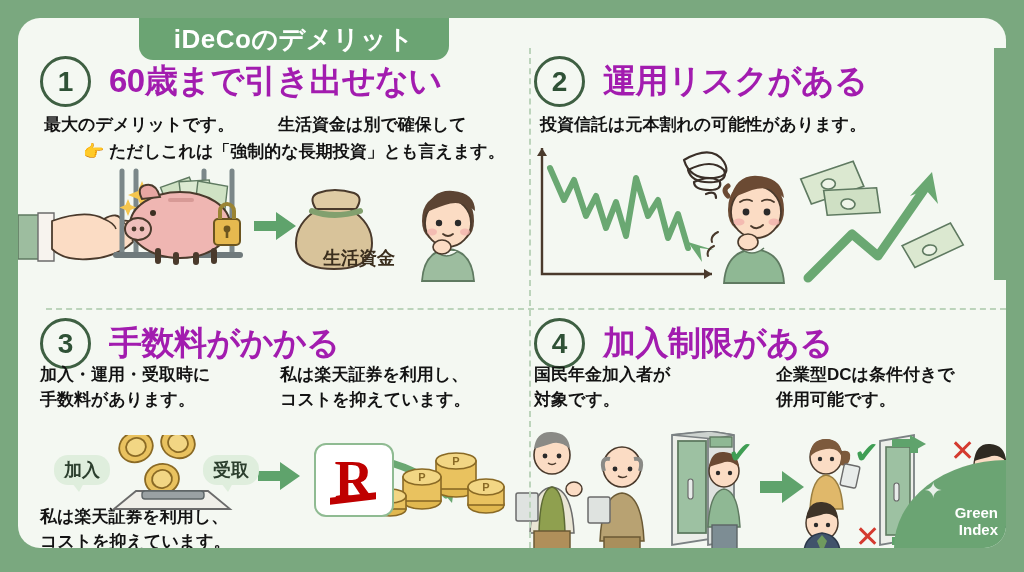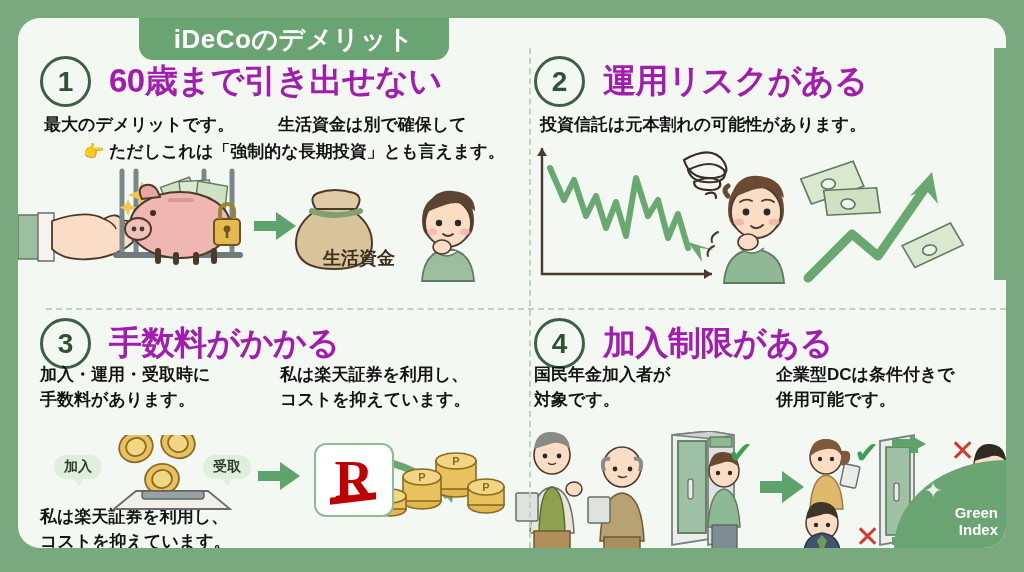--- a/index.html
+++ b/index.html
@@ -148,21 +148,21 @@
     font-size: 18px;
     font-weight: bold;
     color: #3b2f1e;
     white-space: nowrap;
   }
   .bubble-label {
     position: absolute;
     background: #dfeedd;
     border-radius: 14px;
     padding: 3px 10px;
-    font-size: 14px;
+    font-size: 18px;
     font-weight: bold;
     color: #2c3f2e;
     white-space: nowrap;
   }
   .bubble-label::after {
     content: "";
     position: absolute;
     bottom: -7px;
     left: 18px;
     border-left: 7px solid transparent;

